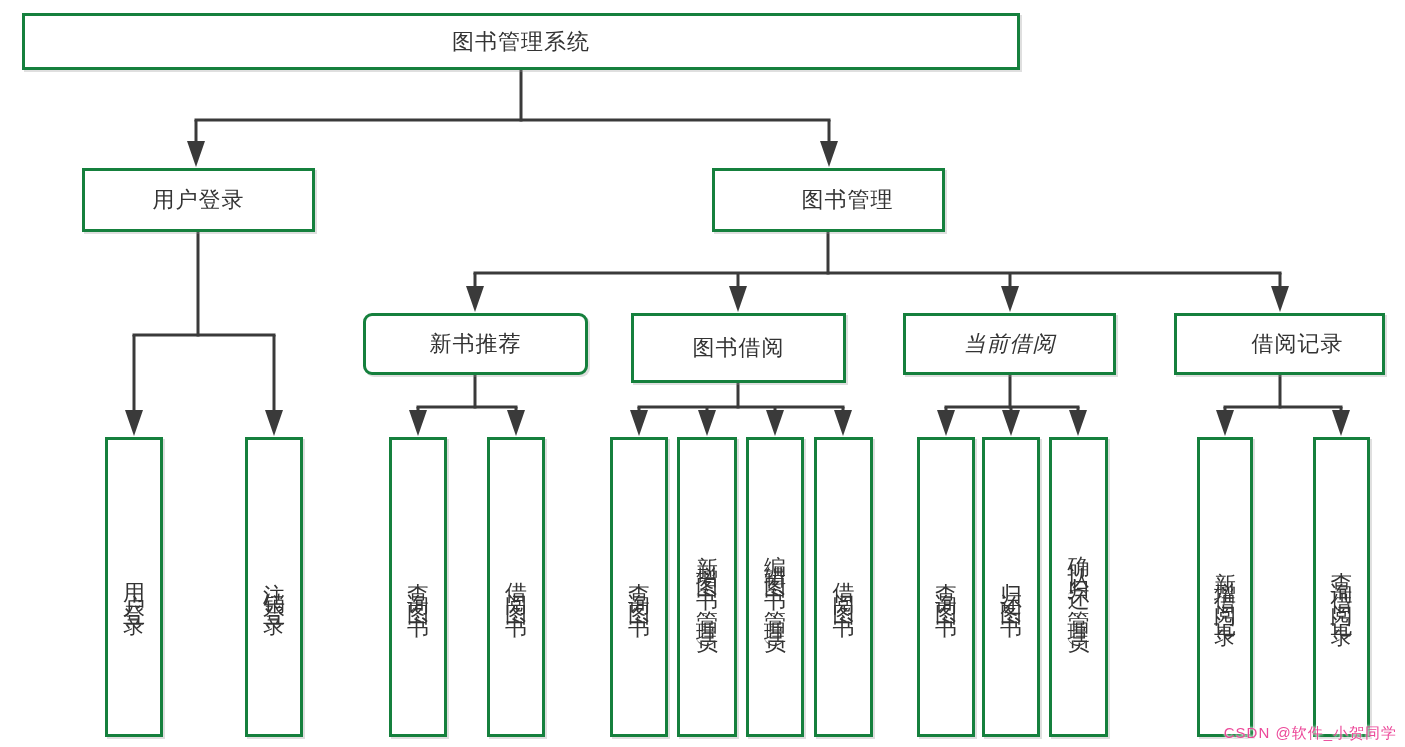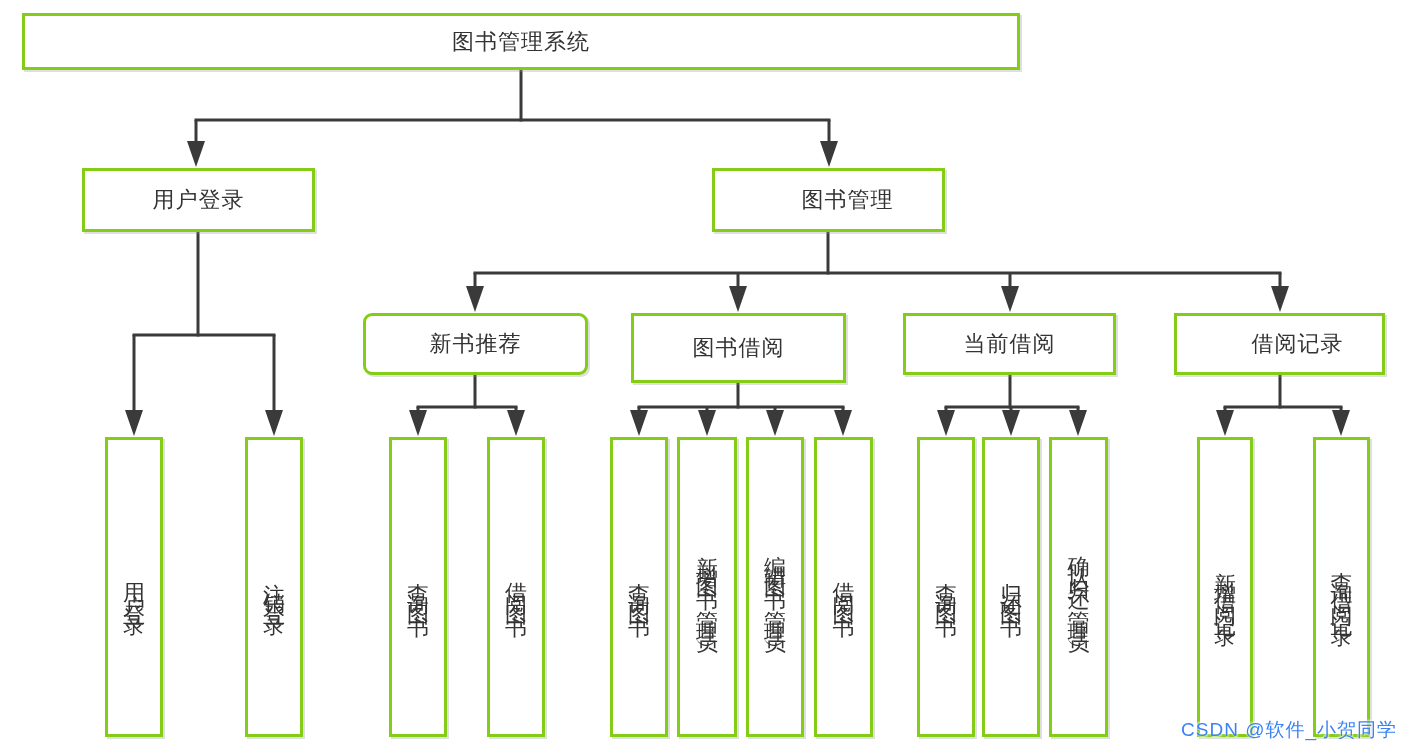--- a/index.html
+++ b/index.html
@@ -3,33 +3,33 @@
 <meta charset="utf-8">
 <style>
   html,body{margin:0;padding:0;background:#fff;}
   #stage{
     position:relative;width:1405px;height:747px;background:#ffffff;
     font-family:"Liberation Sans","DejaVu Sans",sans-serif;overflow:hidden;
   }
   #wires{position:absolute;left:0;top:0;width:1405px;height:747px;}
   .box{
     position:absolute;box-sizing:border-box;background:#fff;
-    border:3px solid #84cc16;color:#333;
+    border:3px solid #15803d;color:#333;
     display:flex;align-items:center;justify-content:center;
     font-size:22px;letter-spacing:1px;
     box-shadow:2px 2px 0 rgba(150,150,150,.30);
   }
   .leaf{
     top:437px;height:300px;width:58px;
     writing-mode:vertical-rl;text-orientation:mixed;
     letter-spacing:11px;font-size:22px;
   }
   #watermark{
     position:absolute;right:8px;bottom:4px;
-    font-size:19px;letter-spacing:1px;color:#3b82f6;
+    font-size:15px;letter-spacing:1px;color:#ec4899;
     text-shadow:1px 1px 2px rgba(255,255,255,.95),-1px -1px 2px rgba(255,255,255,.95);
     z-index:5;white-space:nowrap;
   }
 </style>
 </head>
 <body>
 
 <div id="stage">
 
   <svg id="wires" viewBox="0 0 1405 747">
@@ -98,21 +98,21 @@
     </g>
   </svg>
 
   <div class="box" style="left:22px;top:13px;width:998px;height:57px;">图书管理系统</div>
 
   <div class="box" style="left:82px;top:168px;width:233px;height:64px;">用户登录</div>
   <div class="box" style="left:712px;top:168px;width:233px;height:64px;padding-left:38px;">图书管理</div>
 
   <div class="box" style="left:363px;top:313px;width:225px;height:62px;border-radius:9px;">新书推荐</div>
   <div class="box" style="left:631px;top:313px;width:215px;height:70px;">图书借阅</div>
-  <div class="box" style="left:903px;top:313px;width:213px;height:62px;">当前借阅</div>
+  <div class="box" style="left:903px;top:313px;width:213px;height:62px;font-style:italic;">当前借阅</div>
   <div class="box" style="left:1174px;top:313px;width:211px;height:62px;padding-left:36px;">借阅记录</div>
 
   <div class="box leaf" style="left:105px;">用户登录</div>
   <div class="box leaf" style="left:245px;">注销登录</div>
   <div class="box leaf" style="left:389px;">查询图书</div>
   <div class="box leaf" style="left:487px;">借阅图书</div>
   <div class="box leaf" style="left:610px;">查询图书</div>
   <div class="box leaf" style="left:677px;width:60px;">新增图书（管理员）</div>
   <div class="box leaf" style="left:746px;">编辑图书（管理员）</div>
   <div class="box leaf" style="left:814px;width:59px;">借阅图书</div>

